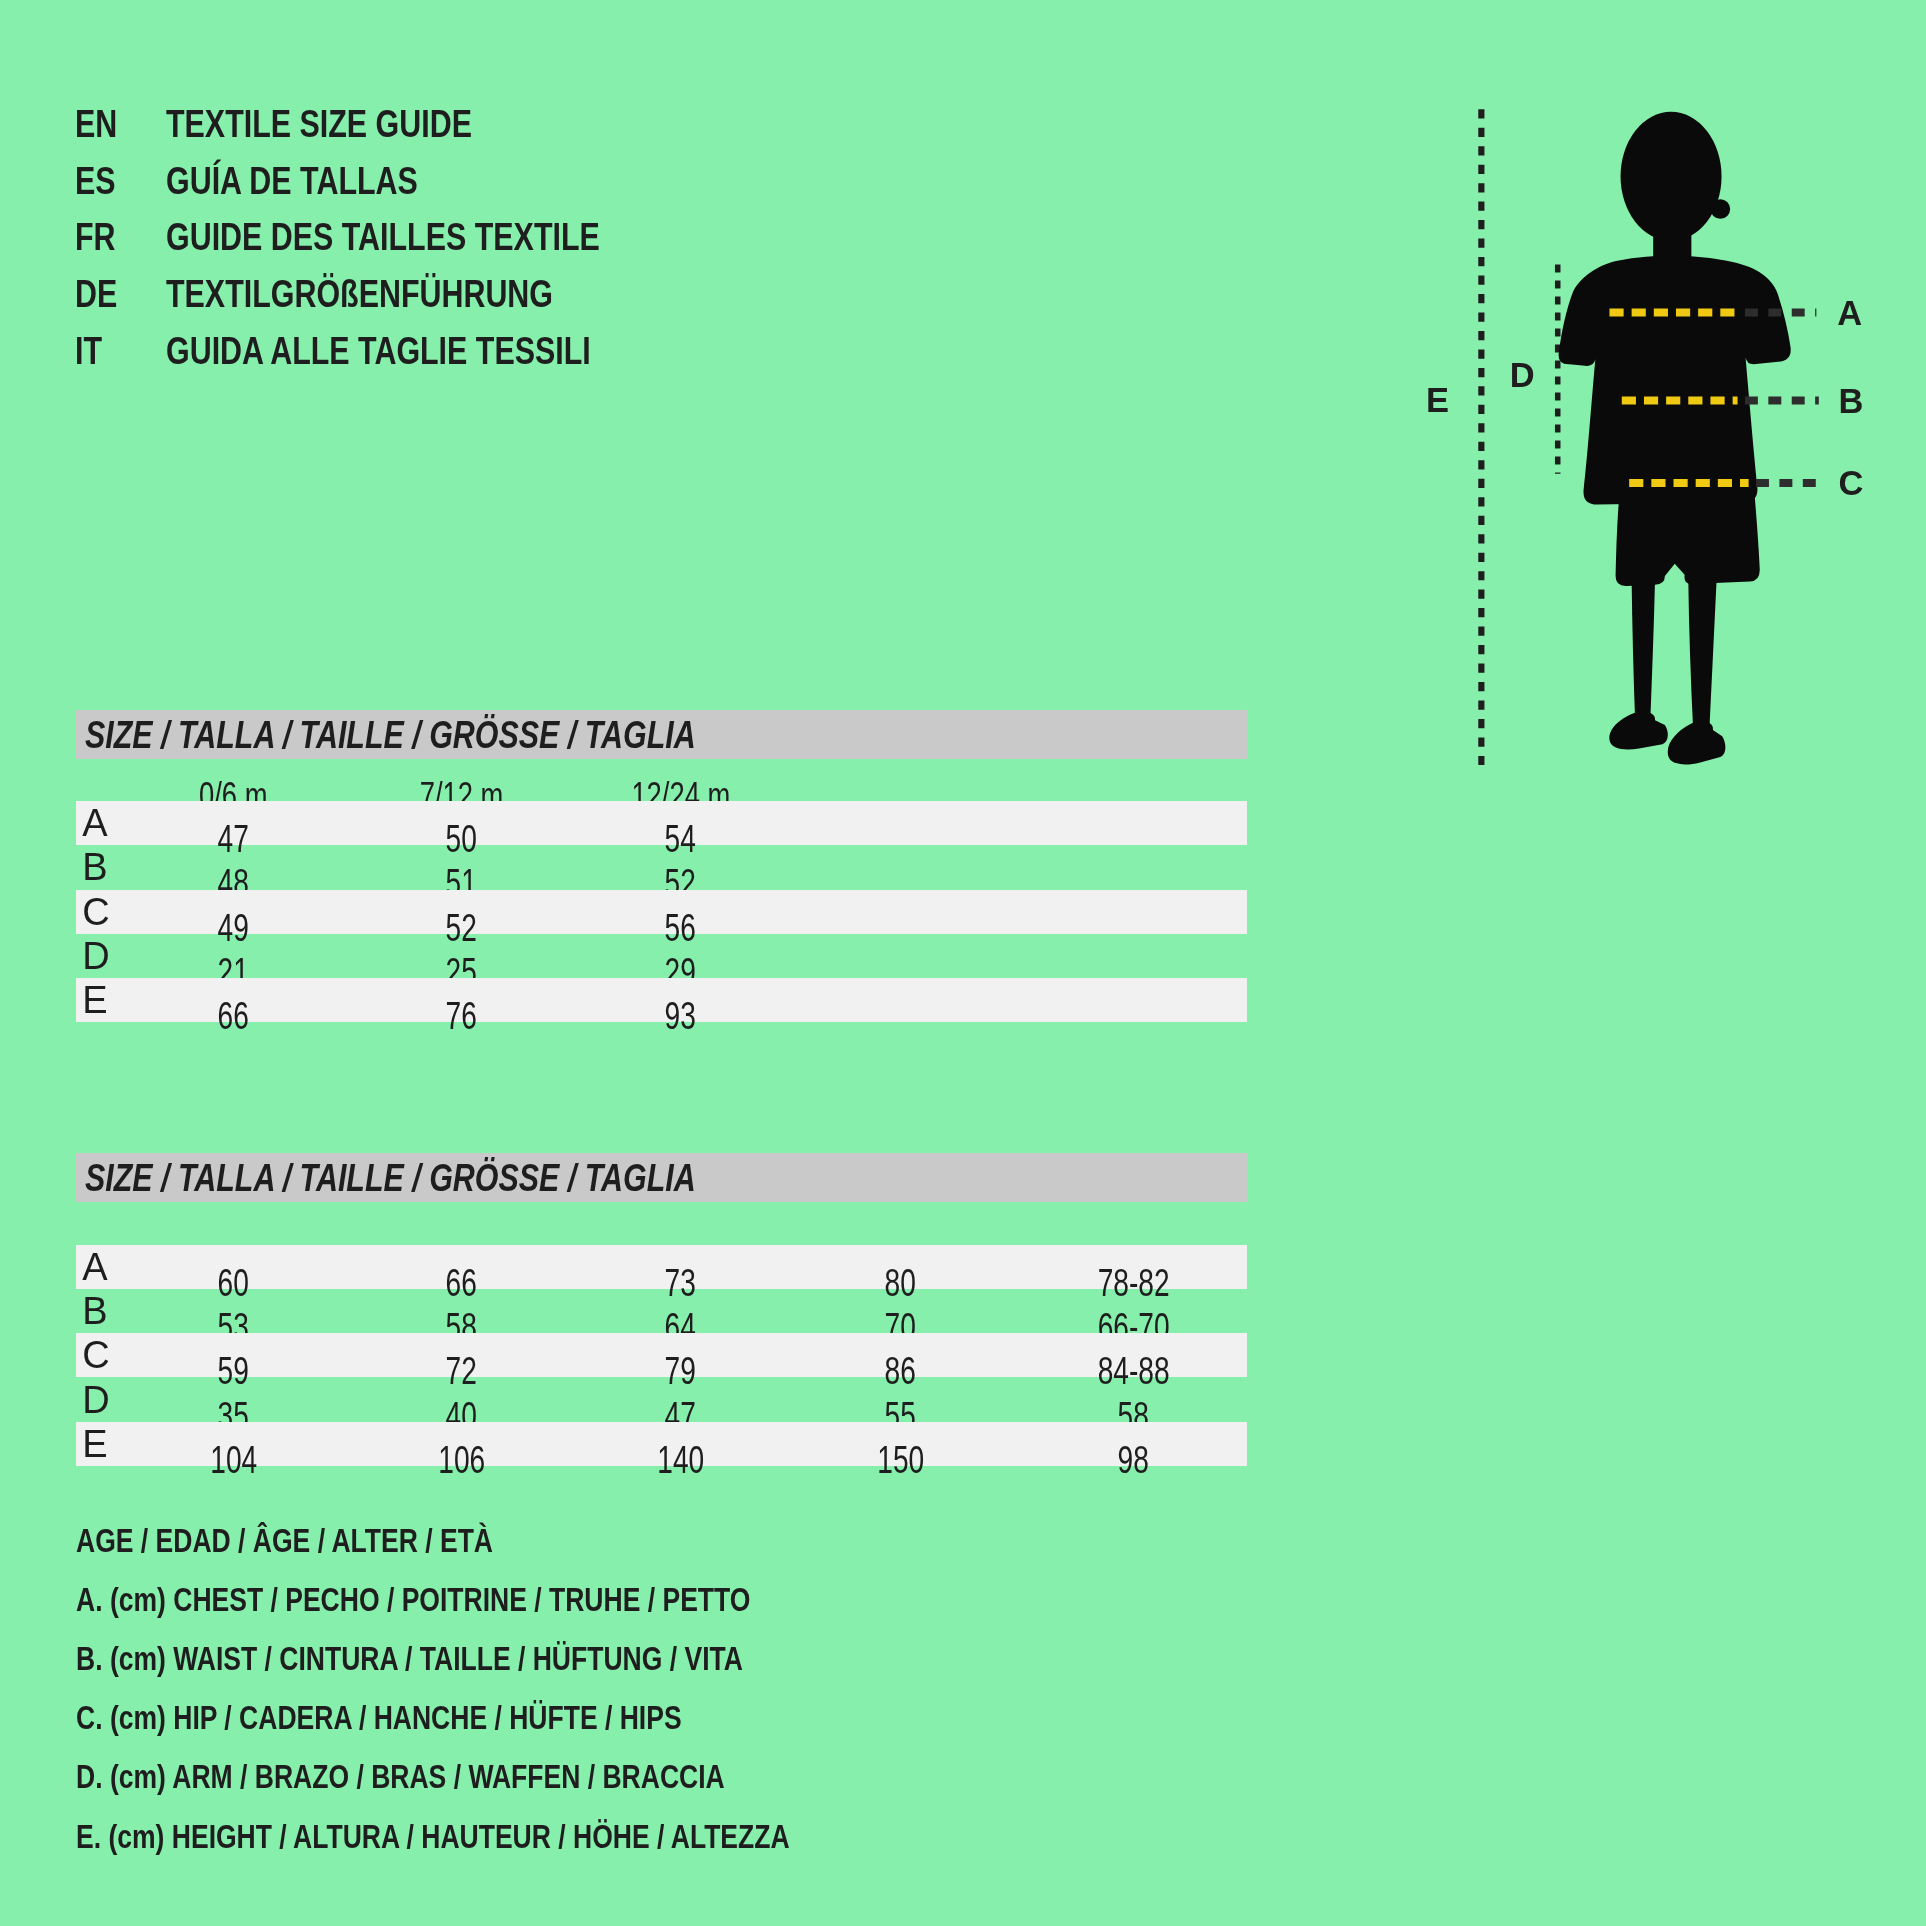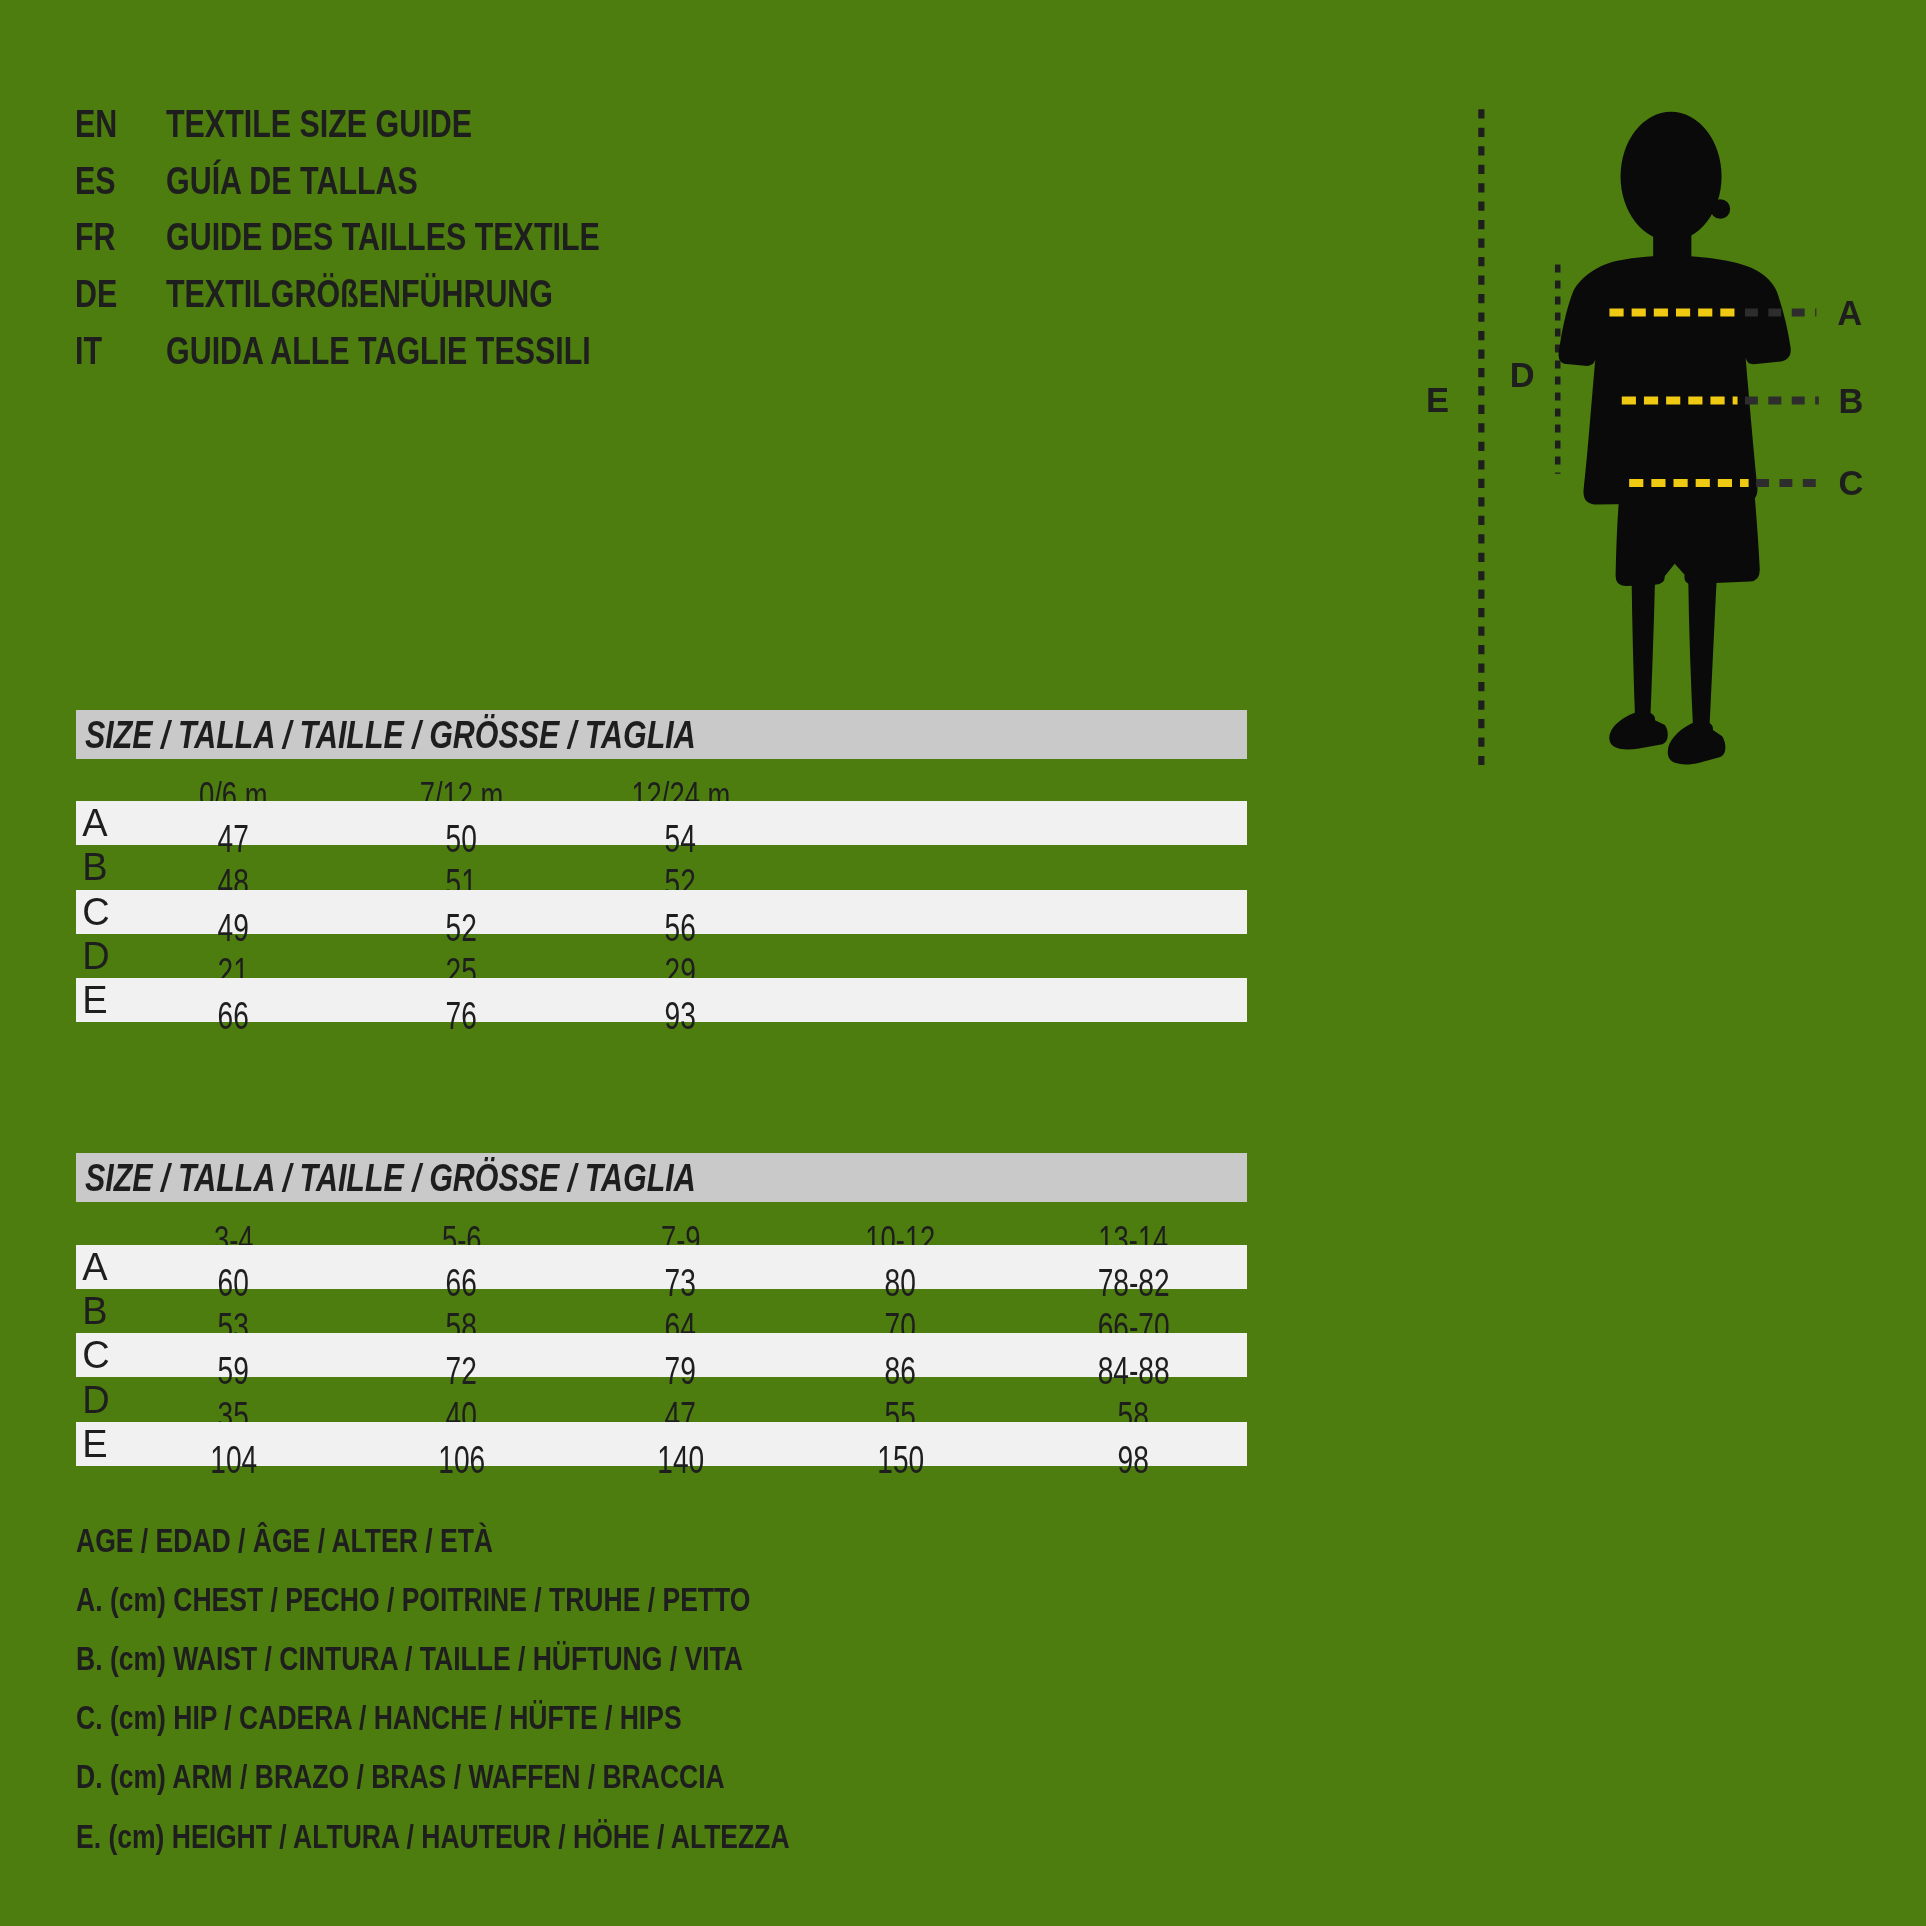--- a/index.html
+++ b/index.html
@@ -5,21 +5,21 @@
   :root{
     --header_bar:#c9c9c9;
     --row_shade:#f1f1f1;
     --text:#1e1e1e;
     --accent_yellow:#f0c913;
     --dash_dark:#2d2d2d;
     --silhouette:#0a0a0a;
   }
   html,body{margin:0;padding:0;background:#ffffff;}
   #page{
-    position:relative;width:1926px;height:1926px;background:#4d7c0f;overflow:hidden;
+    position:relative;width:1926px;height:1926px;background:#86efac;overflow:hidden;
     font-family:"Liberation Sans",sans-serif;color:var(--text);
   }
   .cnd{display:inline-block;transform:scaleX(0.78);transform-origin:0 50%;white-space:nowrap;}
   .cndC{display:inline-block;transform:scaleX(0.74);transform-origin:50% 50%;white-space:nowrap;}
   .langrow{position:absolute;left:75px;height:57px;line-height:57px;font-size:39px;font-weight:700;width:986px;}
   .langrow .code{position:absolute;left:0;top:0;}
   .langrow .ltitle{position:absolute;left:91px;top:0;}
   .sectitle{position:absolute;left:76px;height:57px;line-height:57px;font-size:39px;font-weight:700;width:1664px;}
   .bar{position:absolute;left:76px;width:1171px;height:49px;background:var(--header_bar);font-style:italic;}
   .bar .cnd{position:absolute;left:8.6px;top:0;line-height:49px;font-size:39px;font-weight:700;}
@@ -142,27 +142,20 @@
   <div class="band sh" style="top:978px">
     <span class="rletter">E</span>
     <span class="cell c0"><span class="cndC">66</span></span>
     <span class="cell c1"><span class="cndC">76</span></span>
     <span class="cell c2"><span class="cndC">93</span></span>
   </div>
 
   <div class="bar" style="top:1153px">
     <span class="cnd">SIZE / TALLA / TAILLE / GRÖSSE / TAGLIA</span>
   </div>
-  <div class="colhdr" style="top:1203px">
-    <span class="cell c0"><span class="cndC">3-4</span></span>
-    <span class="cell c1"><span class="cndC">5-6</span></span>
-    <span class="cell c2"><span class="cndC">7-9</span></span>
-    <span class="cell c3"><span class="cndC">10-12</span></span>
-    <span class="cell c4"><span class="cndC">13-14</span></span>
-  </div>
   <div class="band sh" style="top:1245px">
     <span class="rletter">A</span>
     <span class="cell c0"><span class="cndC">60</span></span>
     <span class="cell c1"><span class="cndC">66</span></span>
     <span class="cell c2"><span class="cndC">73</span></span>
     <span class="cell c3"><span class="cndC">80</span></span>
     <span class="cell c4"><span class="cndC">78-82</span></span>
   </div>
   <div class="band" style="top:1289px">
     <span class="rletter">B</span>

